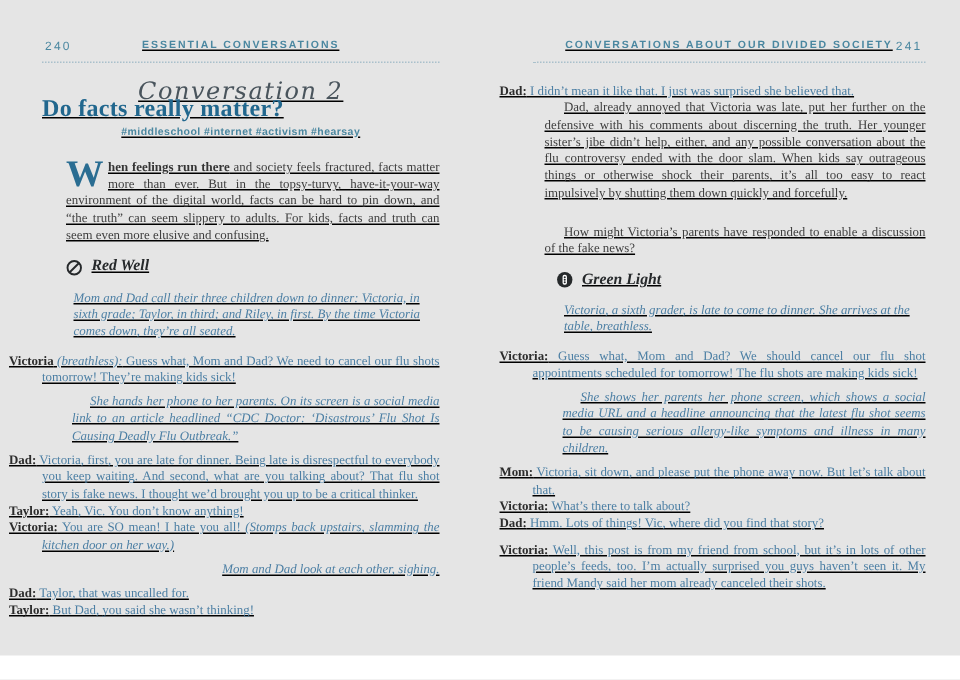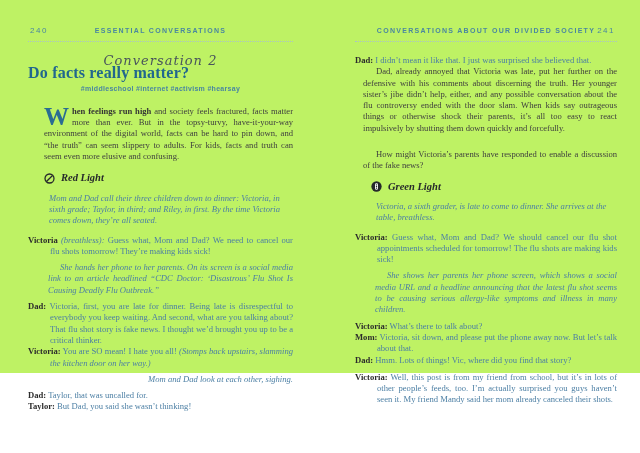--- a/index.html
+++ b/index.html
@@ -1,45 +1,45 @@
 <!DOCTYPE html>
 <html><head>
 <meta charset="utf-8">
 <style>
   html,body{margin:0;padding:0;}
   body{width:640px;height:453px;background:#ffffff;font-family:"Liberation Serif",serif;-webkit-font-smoothing:antialiased;}
-  .spread{display:flex;width:640px;height:373px;background:#bef264;}
+  .spread{display:flex;width:640px;height:437px;background:#e5e5e5;text-decoration:underline;}
   .page{width:320px;height:453px;box-sizing:border-box;overflow:hidden;}
   .page-left{padding:26px 27px 0 28px;}
   .page-right{padding:26px 23px 0 35px;}
 
   .pagehead{position:relative;border-bottom:1px dotted #a9c0cb;padding-bottom:5px;margin-bottom:13px;font-family:"Liberation Sans",sans-serif;height:10px;}
   .running{display:block;text-align:center;font-size:7px;font-weight:bold;color:#4a87a0;letter-spacing:1.3px;line-height:10px;}
   .folio{position:absolute;top:0;font-size:8px;color:#4a87a0;letter-spacing:1.5px;line-height:10px;}
   .folio-left{left:2px;}
   .folio-right{right:2px;}
 
-  .script-title{text-align:center;font-family:"DejaVu Serif",serif;font-style:italic;font-size:13px;color:#49545c;letter-spacing:1px;margin:4px 0 1px;}
+  .script-title{text-align:center;font-family:"DejaVu Serif",serif;font-style:italic;font-size:16px;color:#49545c;letter-spacing:1px;margin:4px 0 1px;}
   .title{text-align:left;font-size:16px;font-weight:bold;color:#21678e;margin:1px 0 4px;letter-spacing:0.2px;}
   .hashtags{text-align:center;font-family:"Liberation Sans",sans-serif;font-weight:bold;font-size:7px;color:#4a87a0;letter-spacing:0.3px;margin-bottom:12px;}
 
   .bodytext{font-size:8.6px;line-height:11.3px;color:#3e3e3e;}
   .intro{margin:0 0 10px 16px;text-align:justify;}
   .dropcap{float:left;font-size:25px;line-height:19px;font-weight:bold;color:#2a6d92;padding:1px 3px 0 0;}
   .lead{color:#353535;}
 
   .sect{display:flex;align-items:center;gap:6px;margin:3px 0 9px 16px;}
   .sect-icon{width:11px;height:11px;flex:0 0 auto;}
   .sect-label{font-style:italic;font-weight:bold;font-size:10.5px;color:#26292b;}
 
   .stage{color:#4c7fa4;font-style:italic;margin:0 0 8px 21px;}
   .stage.mid{margin:5px 0 5px 20px;text-indent:12px;text-align:justify;}
   .stage.centered{margin:5px 0 5px 34px;text-align:right;}
 
-  .line{padding-left:22px;text-indent:-22px;margin:0;color:#4c7fa4;text-align:justify;}
+  .line{text-indent:-22px;margin:0;color:#4c7fa4;text-align:justify;}
   .gap-above{margin-top:6px;}
   .spk{color:#2c2c2c;font-weight:bold;}
   .paren{font-style:italic;}
   .stage-inline{font-style:italic;}
 
   .narr{margin:0 0 0 8px;text-indent:13px;text-align:justify;color:#3e3e3e;}
   .narr.spaced{margin-bottom:9px;margin-top:15px;}
 </style>
 </head>
 <body>
@@ -49,38 +49,39 @@
   <section class="page page-left bodytext">
     <header class="pagehead">
       <span class="folio folio-left">240</span>
       <span class="running">ESSENTIAL CONVERSATIONS</span>
     </header>
 
     <div class="script-title">Conversation 2</div>
     <h1 class="title">Do facts really matter?</h1>
     <div class="hashtags">#middleschool #internet #activism #hearsay</div>
 
-    <p class="intro"><span class="dropcap">W</span><b class="lead">hen feelings run high</b><span> and society feels fractured, facts matter more than ever. But in the topsy-turvy, have-it-your-way environment of the digital world, facts can be hard to pin down, and “the truth” can seem slippery to adults. For kids, facts and truth can seem even more elusive and confusing.</span></p>
+    <p class="intro"><span class="dropcap">W</span><b class="lead">hen feelings run there</b><span> and society feels fractured, facts matter more than ever. But in the topsy-turvy, have-it-your-way environment of the digital world, facts can be hard to pin down, and “the truth” can seem slippery to adults. For kids, facts and truth can seem even more elusive and confusing.</span></p>
 
     <div class="sect">
       <svg class="sect-icon" viewBox="0 0 12 12">
         <circle cx="6" cy="6" r="4.9" fill="none" stroke="#26292b" stroke-width="1.4"></circle>
         <line x1="2.7" y1="9.3" x2="9.3" y2="2.7" stroke="#26292b" stroke-width="1.4"></line>
       </svg>
-      <span class="sect-label">Red Light</span>
+      <span class="sect-label">Red Well</span>
     </div>
 
     <p class="stage">Mom and Dad call their three children down to dinner: Victoria, in sixth grade; Taylor, in third; and Riley, in first. By the time Victoria comes down, they’re all seated.</p>
 
     <p class="line"><b class="spk">Victoria</b><span class="paren"> (breathless):</span><span> Guess what, Mom and Dad? We need to cancel our flu shots tomorrow! They’re making kids sick!</span></p>
 
     <p class="stage mid">She hands her phone to her parents. On its screen is a social media link to an article headlined “CDC Doctor: ‘Disastrous’ Flu Shot Is Causing Deadly Flu Outbreak.”</p>
 
     <p class="line"><b class="spk">Dad:</b><span> Victoria, first, you are late for dinner. Being late is disrespectful to everybody you keep waiting. And second, what are you talking about? That flu shot story is fake news. I thought we’d brought you up to be a critical thinker.</span></p>
 
+    <p class="line"><b class="spk">Taylor:</b><span> Yeah, Vic. You don’t know anything!</span></p>
 
     <p class="line"><b class="spk">Victoria:</b><span> You are SO mean! I hate you all! </span><span class="stage-inline">(Stomps back upstairs, slamming the kitchen door on her way.)</span></p>
 
     <p class="stage centered">Mom and Dad look at each other, sighing.</p>
 
     <p class="line"><b class="spk">Dad:</b><span> Taylor, that was uncalled for.</span></p>
 
     <p class="line"><b class="spk">Taylor:</b><span> But Dad, you said she wasn’t thinking!</span></p>
   </section>
 
@@ -105,23 +106,23 @@
       </svg>
       <span class="sect-label">Green Light</span>
     </div>
 
     <p class="stage">Victoria, a sixth grader, is late to come to dinner. She arrives at the table, breathless.</p>
 
     <p class="line"><b class="spk">Victoria:</b><span> Guess what, Mom and Dad? We should cancel our flu shot appointments scheduled for tomorrow! The flu shots are making kids sick!</span></p>
 
     <p class="stage mid">She shows her parents her phone screen, which shows a social media URL and a headline announcing that the latest flu shot seems to be causing serious allergy-like symptoms and illness in many children.</p>
 
+    <p class="line"><b class="spk">Mom:</b><span> Victoria, sit down, and please put the phone away now. But let’s talk about that.</span></p>
+
     <p class="line"><b class="spk">Victoria:</b><span> What’s there to talk about?</span></p>
-
-    <p class="line"><b class="spk">Mom:</b><span> Victoria, sit down, and please put the phone away now. But let’s talk about that.</span></p>
 
     <p class="line"><b class="spk">Dad:</b><span> Hmm. Lots of things! Vic, where did you find that story?</span></p>
 
 
     <p class="line gap-above"><b class="spk">Victoria:</b><span> Well, this post is from my friend from school, but it’s in lots of other people’s feeds, too. I’m actually surprised you guys haven’t seen it. My friend Mandy said her mom already canceled their shots.</span></p>
   </section>
 
 </div>
 
 </body></html>

